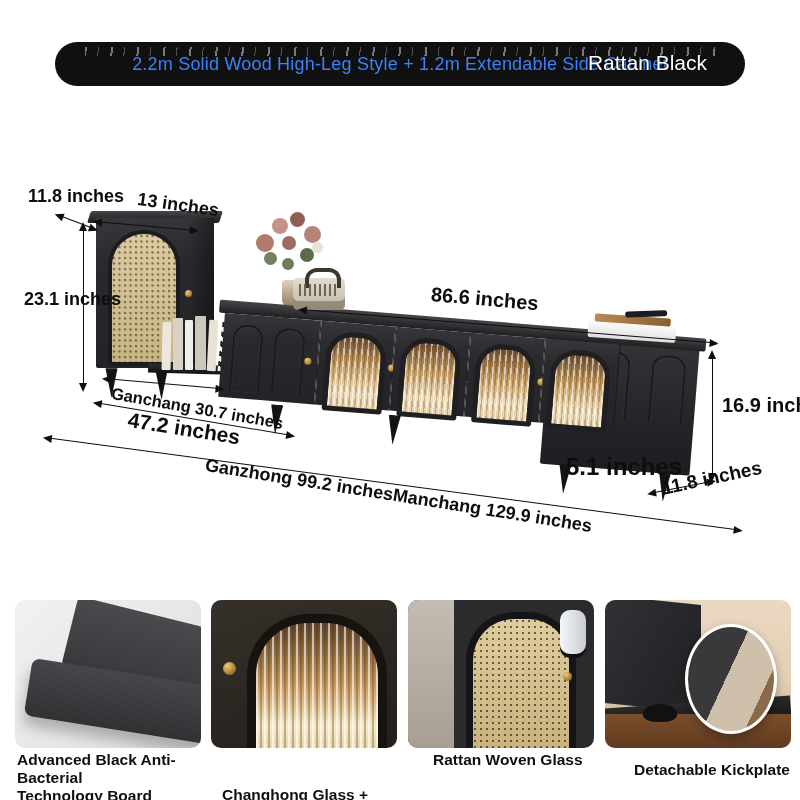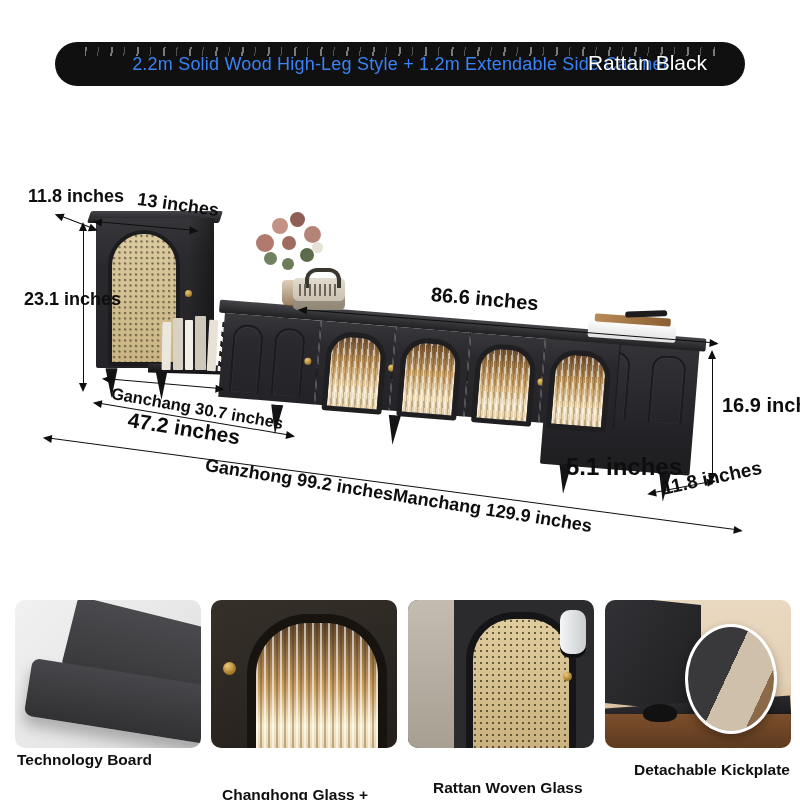--- a/index.html
+++ b/index.html
@@ -232,25 +232,26 @@
   </div>
   <div class="thumb t4" style="left:605px;">
     <div class="cab"></div>
       <div class="plinth"></div>
       <div class="floor"></div>
     <div class="foot"></div>
     <div class="lens"></div>
   </div>
 
   <div class="cap" style="left:17px;">
+    <div>Advanced Black Anti-Bacterial</div>
       <div>Technology Board</div>
   </div>
   <div class="cap" style="left:222px;margin-top:35px;">
     <div>Changhong Glass +</div>
   </div>
-  <div class="cap" style="left:433px;margin-top:28px;">
+  <div class="cap" style="left:433px;">
     <div>Rattan Woven Glass</div>
   </div>
   <div class="cap" style="left:634px;top:761px;">
     <div>Detachable Kickplate</div>
   </div>
 
 </div>
 
 </body></html>

